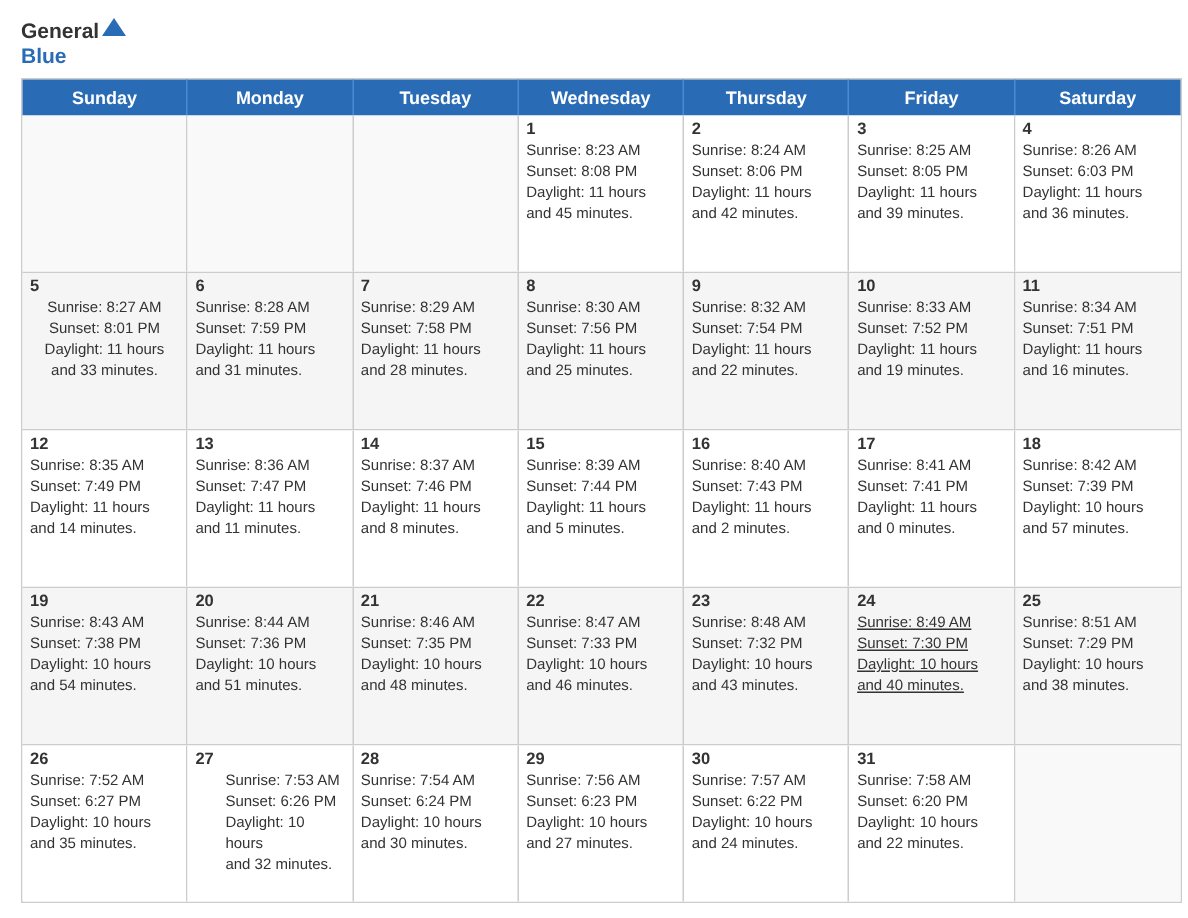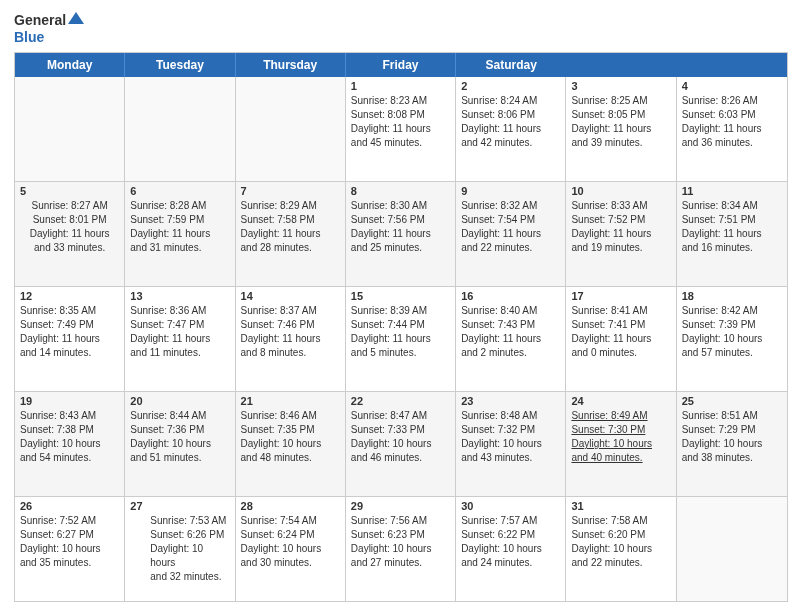--- a/index.html
+++ b/index.html
@@ -121,22 +121,24 @@
     </svg>
   </div>
     <div class="header-right">
       <div class="month-title"></div>
       <div class="location"></div>
     </div>
   </div>
 
   <div class="calendar">
     <div class="cal-header">
+    <div class="cal-header-cell">Sunday</div>
         <div class="cal-header-cell">Monday</div>
         <div class="cal-header-cell">Tuesday</div>
+        <div class="cal-header-cell">Wednesday</div>
         <div class="cal-header-cell">Thursday</div>
         <div class="cal-header-cell">Friday</div>
         <div class="cal-header-cell">Saturday</div>
       </div>
     <div class="cal-body">
     <div class="cal-row">
           <div class="cal-cell empty"></div>
           <div class="cal-cell empty"></div>
           <div class="cal-cell empty"></div>
           <div class="cal-cell">

